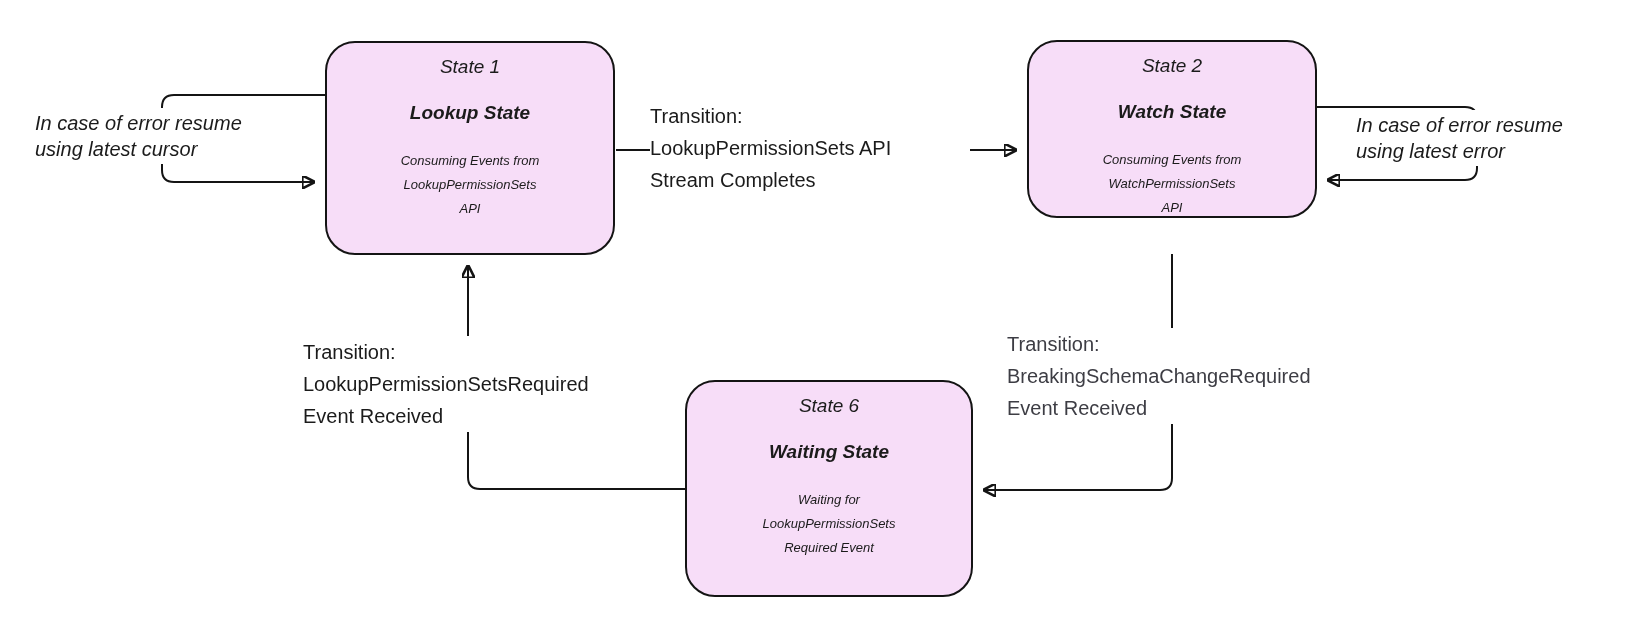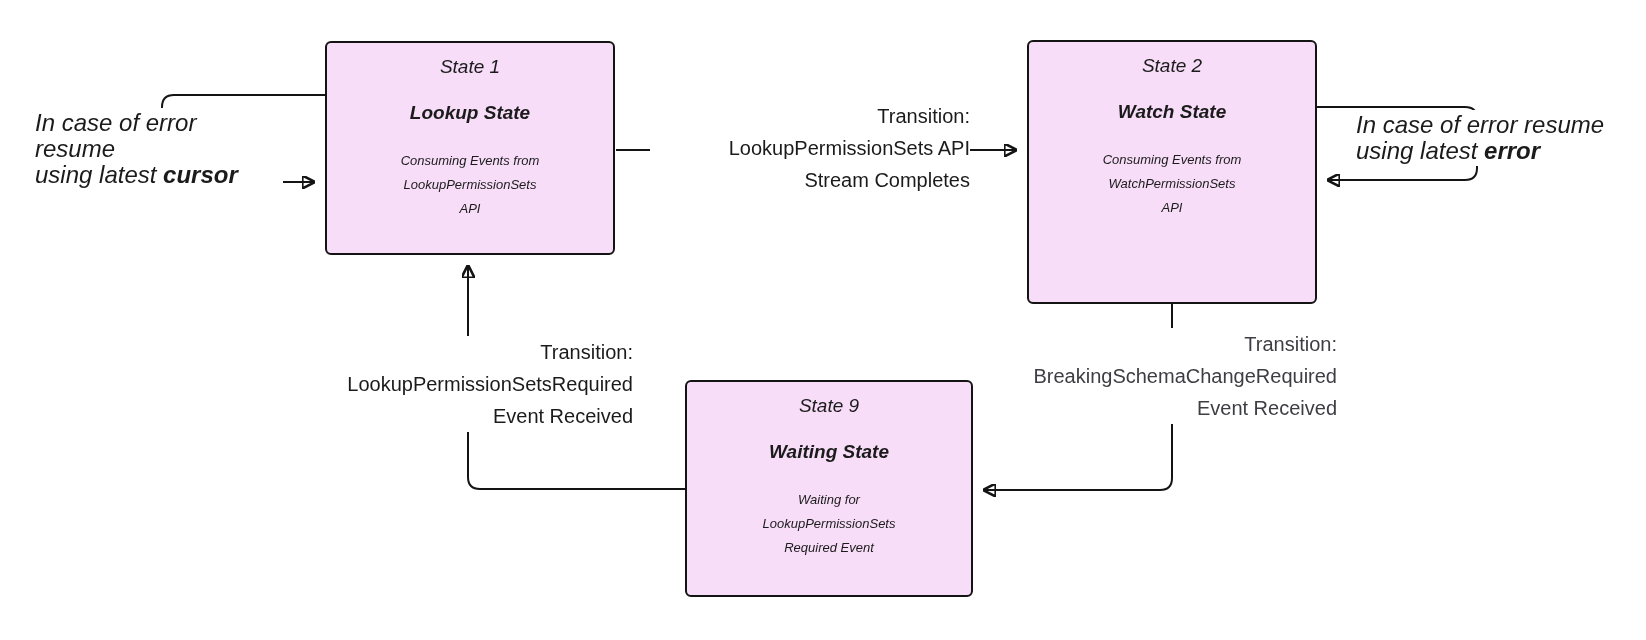--- a/index.html
+++ b/index.html
@@ -21,57 +21,57 @@
   }
   .canvas { position: absolute; inset: 0; }
   svg.wires { position: absolute; left: 0; top: 0; width: 1646px; height: 640px; }
   svg.wires path { stroke: var(--line); stroke-width: 2; fill: none; }
   .arrowhead { fill: var(--line); }
 
   .state-box {
     position: absolute;
     background: var(--state-fill);
     border: 2px solid var(--state-border);
-    border-radius: 6px;
+    border-radius: 30px;
     display: flex; flex-direction: column; align-items: center;
     text-align: center;
     padding-top: 12px;
   }
   .state-box .state-title {
     font-style: italic; font-size: 19px; line-height: 24px; margin-bottom: 22px;
   }
   .state-box .state-name {
     font-style: italic; font-weight: bold; font-size: 19px; line-height: 24px; margin-bottom: 24px;
   }
   .state-box .state-body {
     font-style: italic; font-size: 13px; line-height: 24px;
   }
 
   .transition-label {
     position: absolute;
     background: var(--background);
-    text-align: right;
+    text-align: left;
     font-size: 20px; line-height: 32px;
     color: var(--text);
   }
   .transition-label.muted { color: var(--muted-text); }
 
   .loop-label {
     position: absolute;
     background: var(--background);
     font-style: italic;
-    font-size: 24px; line-height: 26px;
+    font-size: 20px; line-height: 26px;
     text-align: left;
     padding: 2px 4px;
     color: var(--text);
   }
-  .loop-label b { font-weight: bold; }
+  .loop-label b { font-weight: normal; }
 
   #state1-box { left: 325px; top: 41px;  width: 290px; height: 214px; }
-  #state2-box { left: 1027px; top: 40px; width: 290px; height: 264px; }
+  #state2-box { left: 1027px; top: 40px; width: 290px; height: 178px; }
   #state3-box { left: 685px; top: 380px; width: 288px; height: 217px; }
 
   #transition-1-2-label { left: 650px;  top: 100px; width: 320px; }
   #transition-2-3-label { left: 1007px; top: 328px; width: 330px; }
   #transition-3-1-label { left: 303px;  top: 336px; width: 330px; }
 
   #error-loop-cursor-label { left: 31px;   top: 108px; width: 252px; }
   #error-loop-token-label  { left: 1352px; top: 110px; width: 266px; }
 </style>
 </head>
@@ -111,21 +111,21 @@
     <div class="state-title">State 2</div>
     <div class="state-name">Watch State</div>
     <div class="state-body">
       <div>Consuming Events from</div>
       <div>WatchPermissionSets</div>
       <div>API</div>
     </div>
   </div>
 
   <div class="state-box" id="state3-box">
-    <div class="state-title">State 9</div>
+    <div class="state-title">State 6</div>
     <div class="state-name">Waiting State</div>
     <div class="state-body">
       <div>Waiting for</div>
       <div>LookupPermissionSets</div>
       <div>Required Event</div>
     </div>
   </div>
 
   <div class="transition-label" id="transition-1-2-label">
     <div>Transition:</div>

